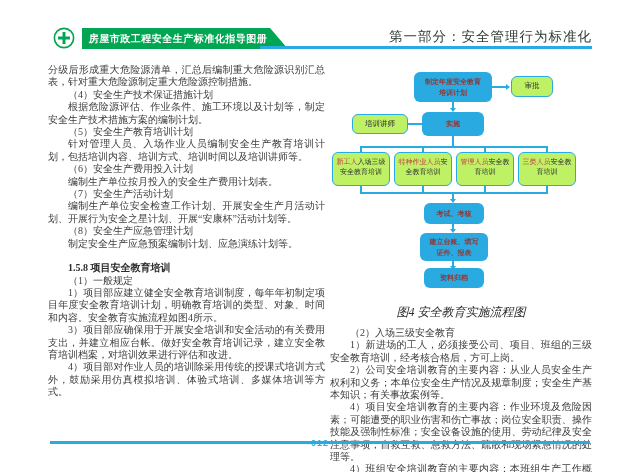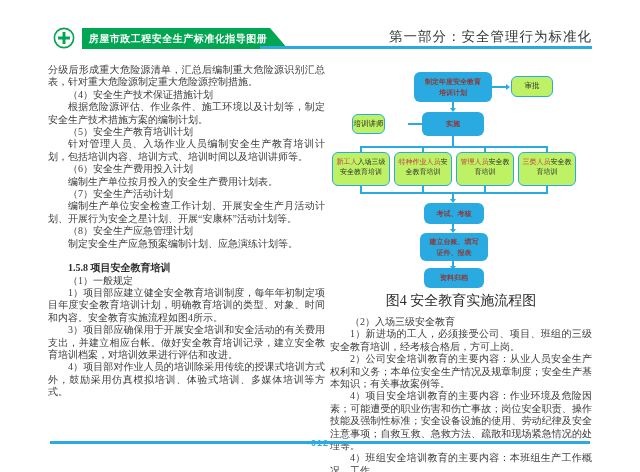--- a/index.html
+++ b/index.html
@@ -34,21 +34,21 @@
         font-size:7px;}
   .fbox.fill{background:#29abe2;color:#8e3a3a;font-weight:bold;}
   .fbox.hollow{background:#bef264;border:1.5px solid #29abe2;color:#2e2e2e;}
   .fbox .ln{display:block;}
   .red{color:#c23a44;}
   .cline{position:absolute;background:#29abe2;}
   .arr-d{position:absolute;width:0;height:0;border-left:3px solid transparent;
          border-right:3px solid transparent;border-top:4px solid #29abe2;}
   .arr-r{position:absolute;width:0;height:0;border-top:3px solid transparent;
          border-bottom:3px solid transparent;border-left:4px solid #29abe2;}
-  .fig-caption{margin:4px 0 6px 0;text-align:center;font-size:14px;color:#2b2b2b;}
+  .fig-caption{margin:16px 0 6px 0;text-align:center;font-size:12px;color:#2b2b2b;font-style:italic;}
 
   
   .foot-line{position:absolute;left:50px;right:50px;top:441px;height:3px;background:#29abe2;}
   .page-num{position:absolute;top:427px;left:0;width:100%;text-align:center;color:#29abe2;
             font-family:"Liberation Sans",sans-serif;font-weight:bold;font-size:9px;
             letter-spacing:1px;margin-top:11px;}
 </style>
 </head>
 <body>
 
@@ -95,21 +95,21 @@
           <span class="ln">制定年度安全教育</span>
           <span class="ln">培训计划</span>
         </div>
         <div class="cline" style="left:162px;top:18px;width:14px;height:2px;"></div>
         <div class="arr-r" style="left:176px;top:16px;"></div>
         <div class="fbox hollow" style="left:181px;top:8px;width:42px;height:21px;line-height:18px;font-size:7.5px;">审批</div>
 
         <div class="cline" style="left:122px;top:34px;width:2px;height:6px;"></div>
         <div class="arr-d" style="left:120px;top:40px;"></div>
 
-        <div class="fbox hollow" style="left:22px;top:46px;width:33px;height:20px;line-height:17px;font-size:7.5px;">培训讲师</div>
+        <div class="fbox hollow" style="left:22px;top:46px;width:56px;height:20px;line-height:17px;font-size:7.5px;">培训讲师</div>
         <div class="cline" style="left:78px;top:55px;width:14px;height:2px;"></div>
         <div class="fbox fill" style="left:92px;top:44px;width:62px;height:24px;line-height:24px;">实施</div>
 
         <div class="cline" style="left:122px;top:68px;width:2px;height:10px;"></div>
         <div class="cline" style="left:30px;top:78px;width:188px;height:2px;"></div>
         <div class="cline" style="left:30px;top:78px;width:2px;height:6px;"></div>
         <div class="cline" style="left:92px;top:78px;width:2px;height:6px;"></div>
         <div class="cline" style="left:154px;top:78px;width:2px;height:6px;"></div>
         <div class="cline" style="left:216px;top:78px;width:2px;height:6px;"></div>
 

